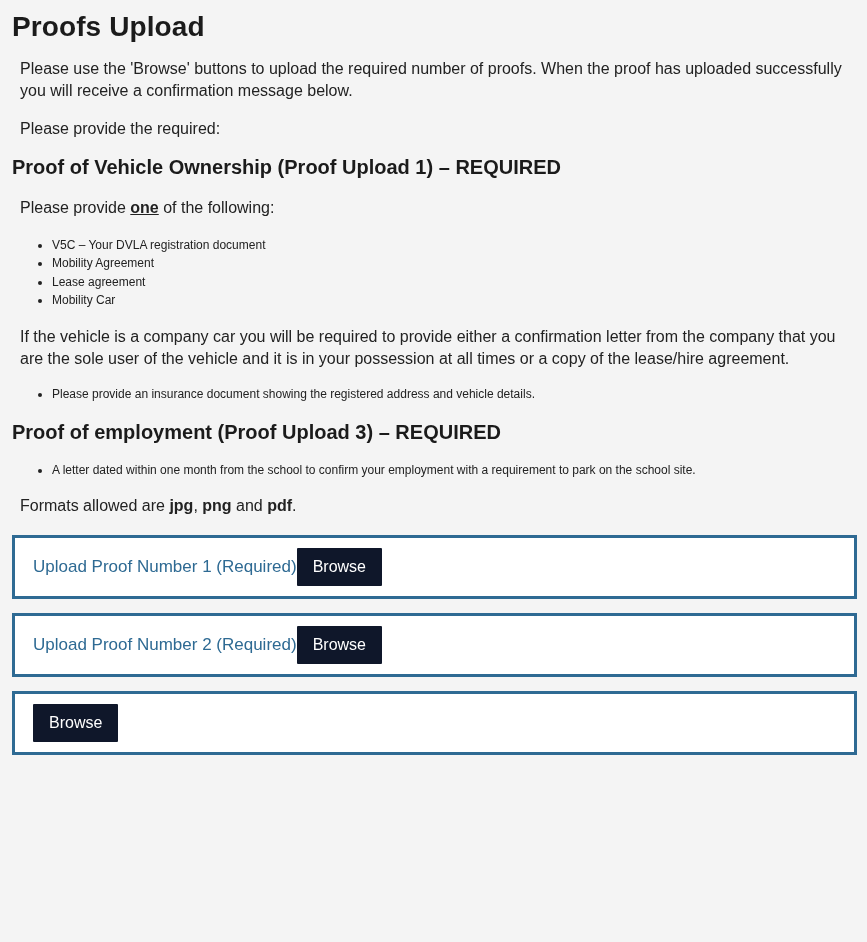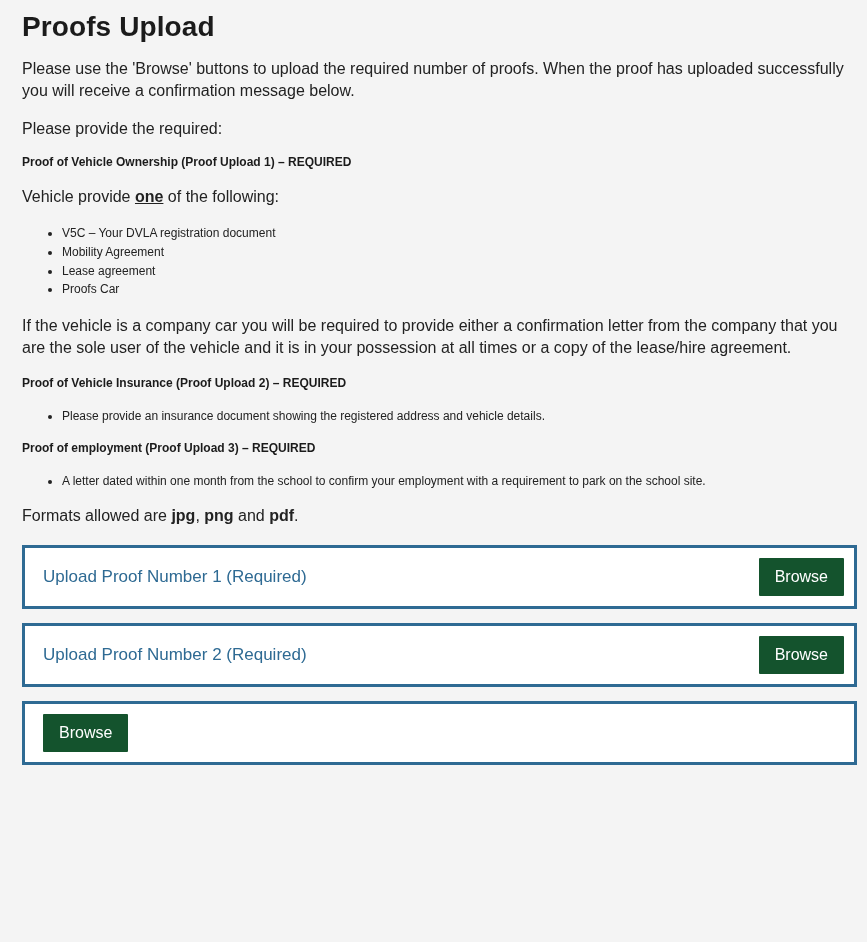--- a/index.html
+++ b/index.html
@@ -10,41 +10,41 @@
   body {
     width: 867px;
     min-height: 942px;
     font-family: "Liberation Sans", sans-serif;
     color: #222222;
     -webkit-font-smoothing: antialiased;
   }
   .page {
     width: 867px;
     box-sizing: border-box;
-    padding: 6px 10px 12px 22px;
+    padding: 6px 10px 12px 12px;
   }
   h1.page-title {
     font-size: 28px;
     font-weight: bold;
     margin: 4px 0 14px 0;
     line-height: 1.2;
     color: #1b1b1b;
     letter-spacing: 0.1px;
   }
   p.body-text {
     font-size: 16px;
     line-height: 1.38;
-    margin: 0 0 16px 0;
+    margin: 0 0 16px 8px;
     color: #222222;
   }
   p.lead-small {
     margin-bottom: 14px;
   }
   .section-heading {
-    font-size: 12px;
+    font-size: 20px;
     font-weight: bold;
     margin: 0 0 16px 0;
     line-height: 1.38;
     color: #1b1b1b;
   }
   ul.bullets {
     margin: 0 0 16px 0;
     padding-left: 40px;
     list-style-type: disc;
   }
@@ -60,30 +60,29 @@
   .u-underline-bold { font-weight: bold; text-decoration: underline; text-align: center; }
 
   .upload-box {
     box-sizing: border-box;
     border: 3px solid #2e6a93;
     background: #ffffff;
     margin: 0 0 14px 0;
     padding: 10px 10px 10px 18px;
     display: flex;
     align-items: center;
-    justify-content: space-between;
     min-height: 62px;
   }
   .upload-label {
     font-size: 17px;
     color: #2e6a93;
     line-height: 1.3;
   }
   .browse-button {
-    background: #14532d;
+    background: #0f172a;
     color: #ffffff;
     font-size: 16px;
     font-family: "Liberation Sans", sans-serif;
     border: none;
     padding: 9px 16px;
     cursor: pointer;
     line-height: 1.25;
     border-radius: 1px;
   }
   .upload-list {
@@ -96,32 +95,31 @@
 <div class="page">
 
   <h1 class="page-title">Proofs Upload</h1>
 
   <p class="body-text">Please use the 'Browse' buttons to upload the required number of proofs. When the proof has uploaded successfully you will receive a confirmation message below.</p>
 
   <p class="body-text lead-small">Please provide the required:</p>
 
   <p class="section-heading">Proof of Vehicle Ownership (Proof Upload 1) – REQUIRED</p>
 
-  <p class="body-text"><span>Vehicle provide </span><span class="u-underline-bold">one</span><span> of the following:</span></p>
+  <p class="body-text"><span>Please provide </span><span class="u-underline-bold">one</span><span> of the following:</span></p>
 
   <ul class="bullets">
     <li>V5C – Your DVLA registration document</li>
     <li>Mobility Agreement</li>
     <li>Lease agreement</li>
-    <li>Proofs Car</li>
+    <li>Mobility Car</li>
   </ul>
 
   <p class="body-text">If the vehicle is a company car you will be required to provide either a confirmation letter from the company that you are the sole user of the vehicle and it is in your possession at all times or a copy of the lease/hire agreement.</p>
 
-  <p class="section-heading">Proof of Vehicle Insurance (Proof Upload 2) – REQUIRED</p>
 
   <ul class="bullets tight">
     <li>Please provide an insurance document showing the registered address and vehicle details.</li>
   </ul>
 
   <p class="section-heading">Proof of employment (Proof Upload 3) – REQUIRED</p>
 
   <ul class="bullets tight">
     <li>A letter dated within one month from the school to confirm your employment with a requirement to park on the school site.</li>
   </ul>

